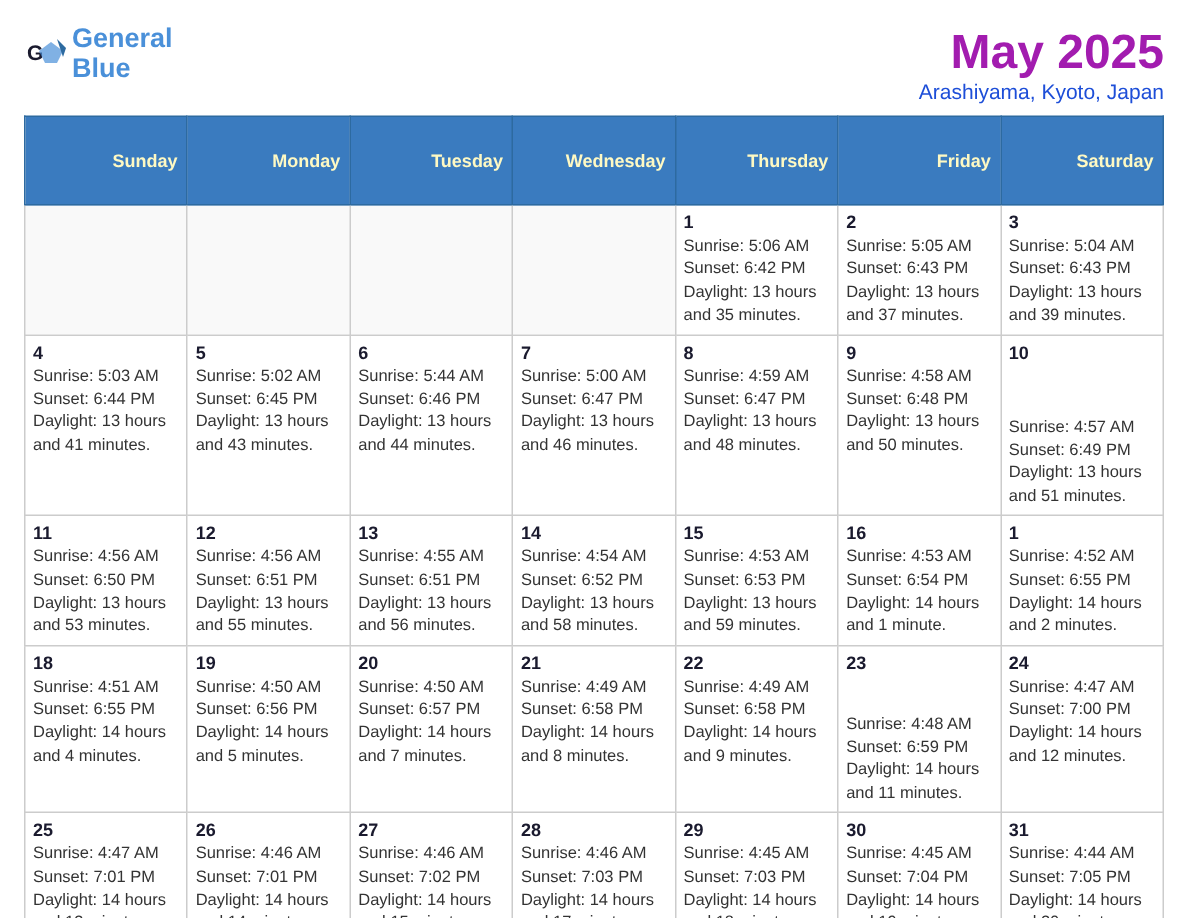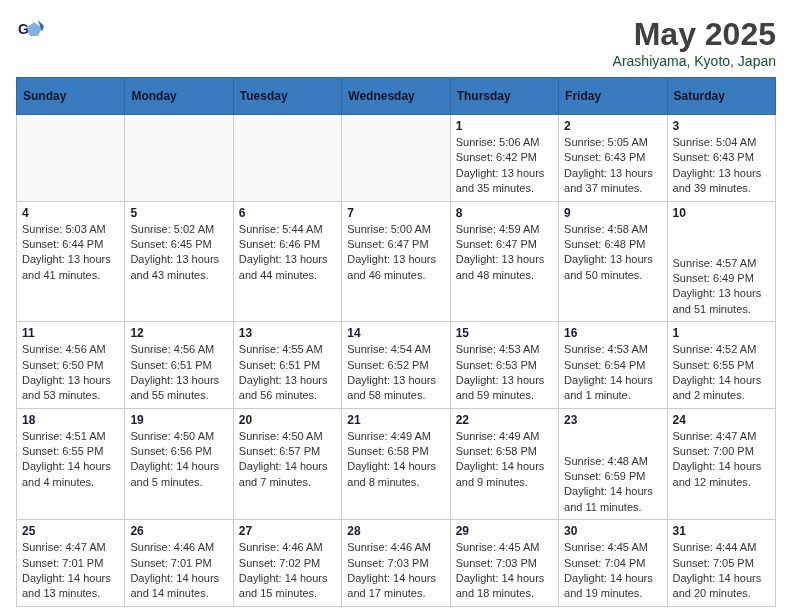--- a/index.html
+++ b/index.html
@@ -33,39 +33,39 @@
     .logo-icon {
       width: 28px;
       height: 28px;
     }
     .title-block {
       text-align: right;
     }
     .month-title {
       font-size: 32px;
       font-weight: bold;
-      color: #404040;
+      color: #a21caf;
     }
     .location-title {
       font-size: 14px;
-      color: #14532d;
+      color: #1d4ed8;
       margin-left: 46px;
     }
     .calendar {
       width: 100%;
       border-collapse: collapse;
       border: 1px solid #ccc;
     }
     .calendar th {
       background-color: #3a7bbf;
-      color: #0f172a;
+      color: #fef9c3;
       font-size: 12px;
       font-weight: bold;
-      padding: 11px 6px;
-      text-align: left;
+      padding: 22px 6px;
+      text-align: right;
       border: 1px solid #2d6aa0;
     }
     .calendar td {
       width: 108px;
       vertical-align: top;
       padding: 4px 5px;
       border: 1px solid #ccc;
       font-size: 10px;
       color: #333;
       height: 85px;
@@ -93,20 +93,25 @@
 </head>
 <body>
 
 <div class="header">
   <div class="logo">
     <svg class="logo-icon" viewBox="0 0 28 28">
       <text x="2" y="18" font-size="14" font-weight="bold" fill="#1a1a2e">G</text>
       <polygon points="18,6 26,12 22,20 14,20 10,12" fill="#4a90d9" opacity="0.7"></polygon>
       <polygon points="22,4 28,10 26,16" fill="#2d6aa0"></polygon>
     </svg>
+    <div>
+      <div class="logo-text">
+        <span>General</span><br><span style="color:#4a90d9;">Blue</span>
+      </div>
+    </div>
   </div>
   <div class="title-block">
     <div class="month-title">May 2025</div>
     <div class="location-title">Arashiyama, Kyoto, Japan</div>
   </div>
 </div>
 
 <table class="calendar">
   <thead>
     <tr>

